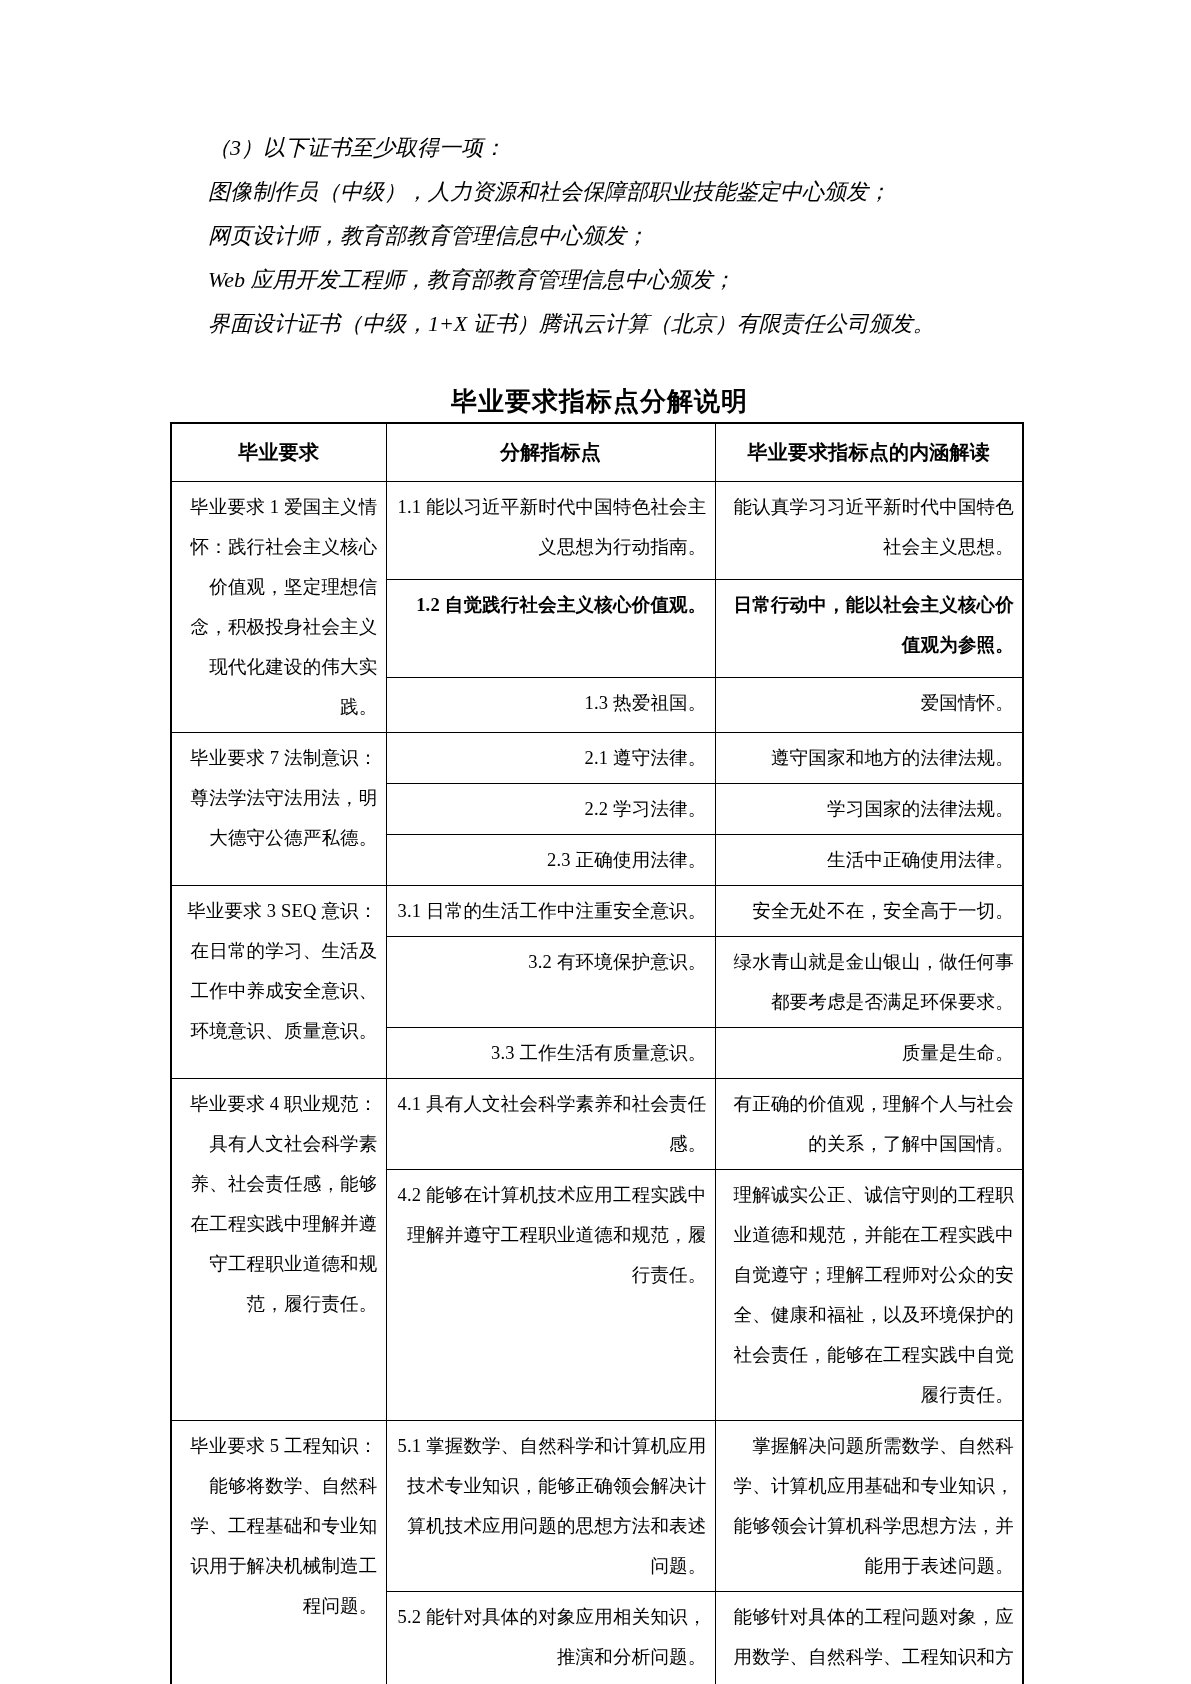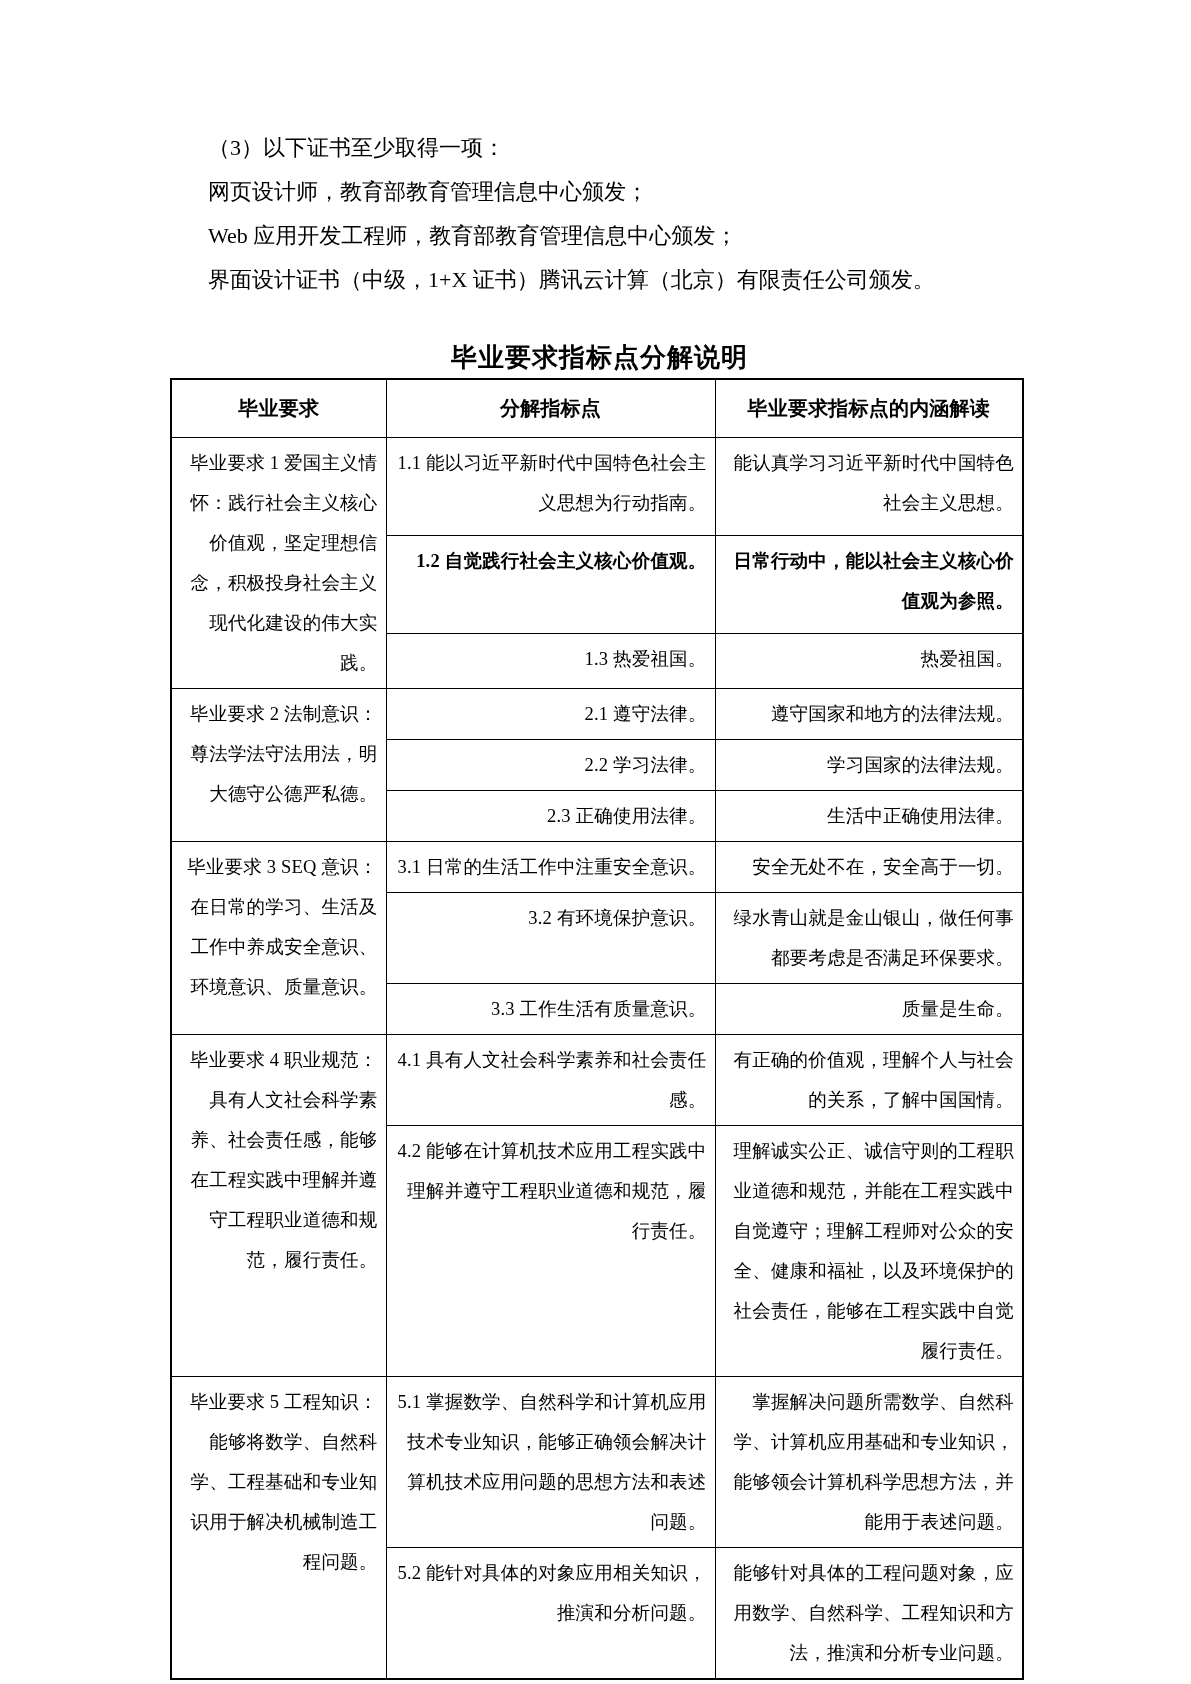--- a/index.html
+++ b/index.html
@@ -3,21 +3,21 @@
 <meta charset="utf-8">
 <style>
   html,body{margin:0;padding:0;}
   body{
     width:1191px;height:1684px;
     background:#ffffff;color:#000000;
     font-family:"Liberation Serif","DejaVu Serif",serif;
     overflow:hidden;position:relative;
   }
   .content{padding-top:126px;margin-left:208px;margin-right:150px;}
-  .para{font-size:22px;line-height:44px;margin:0;white-space:nowrap;}
+  .para{font-size:22px;line-height:44px;margin:0;white-space:nowrap;font-style:italic;}
   .section-heading{
     font-family:"Liberation Sans","DejaVu Sans",sans-serif;
     font-weight:bold;font-size:27px;line-height:34px;
     margin:16px 0 0 14px;letter-spacing:1px;
   }
   .table-title{
     font-family:"Liberation Sans","DejaVu Sans",sans-serif;
     font-weight:bold;font-size:26px;line-height:30px;
     text-align:center;margin-top:40px;letter-spacing:1px;padding-left:8px;
   }
@@ -42,20 +42,21 @@
   td.lh38{line-height:38px;}
   td.lh32{line-height:32px;}
   td.lh30{line-height:30px;}
   td.lh28{line-height:28px;}
 </style>
 </head>
 <body>
 
 <div class="content">
   <p class="para">（3）以下证书至少取得一项：</p>
+  <p class="para">图像制作员（中级），人力资源和社会保障部职业技能鉴定中心颁发；</p>
   <p class="para">网页设计师，教育部教育管理信息中心颁发；</p>
   <p class="para">Web 应用开发工程师，教育部教育管理信息中心颁发；</p>
   <p class="para">界面设计证书（中级，1+X 证书）腾讯云计算（北京）有限责任公司颁发。</p>
 
 </div>
 
 <div class="table-title">毕业要求指标点分解说明</div>
 
 <div class="table-wrap">
   <table class="req">
@@ -75,25 +76,25 @@
       <td class="c1" rowspan="3">毕业要求 1 爱国主义情怀：践行社会主义核心价值观，坚定理想信念，积极投身社会主义现代化建设的伟大实践。</td>
       <td>1.1 能以习近平新时代中国特色社会主义思想为行动指南。</td>
       <td>能认真学习习近平新时代中国特色社会主义思想。</td>
     </tr>
     <tr style="height:66px;font-weight:bold;">
       <td>1.2 自觉践行社会主义核心价值观。</td>
       <td>日常行动中，能以社会主义核心价值观为参照。</td>
     </tr>
     <tr style="height:37px;">
       <td>1.3 热爱祖国。</td>
-      <td>热爱祖国。</td>
+      <td>爱国情怀。</td>
     </tr>
 
     <tr style="height:37px;">
-      <td class="c1" rowspan="3">毕业要求 2 法制意识：尊法学法守法用法，明大德守公德严私德。</td>
+      <td class="c1" rowspan="3">毕业要求 7 法制意识：尊法学法守法用法，明大德守公德严私德。</td>
       <td>2.1 遵守法律。</td>
       <td>遵守国家和地方的法律法规。</td>
     </tr>
     <tr style="height:37px;">
       <td>2.2 学习法律。</td>
       <td>学习国家的法律法规。</td>
     </tr>
     <tr style="height:37px;">
       <td>2.3 正确使用法律。</td>
       <td>生活中正确使用法律。</td>

